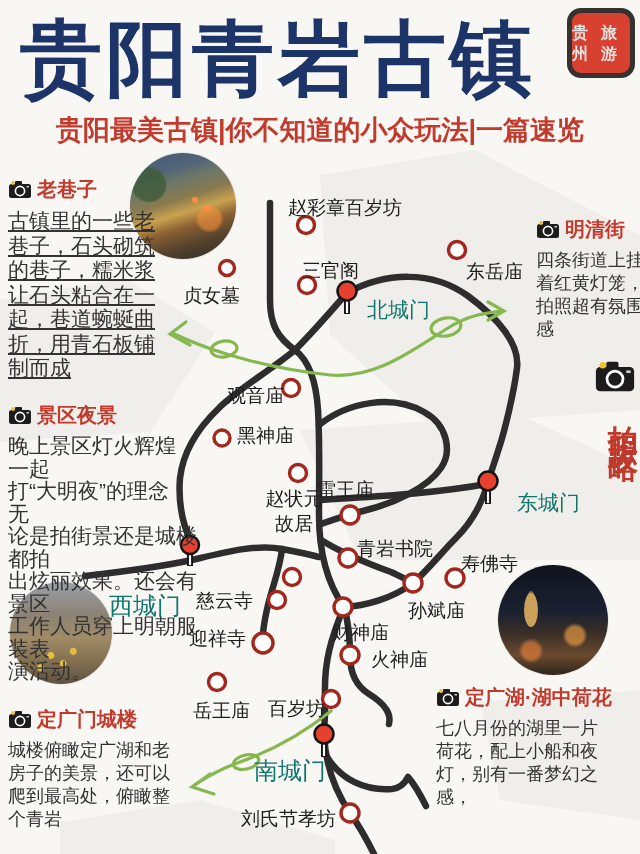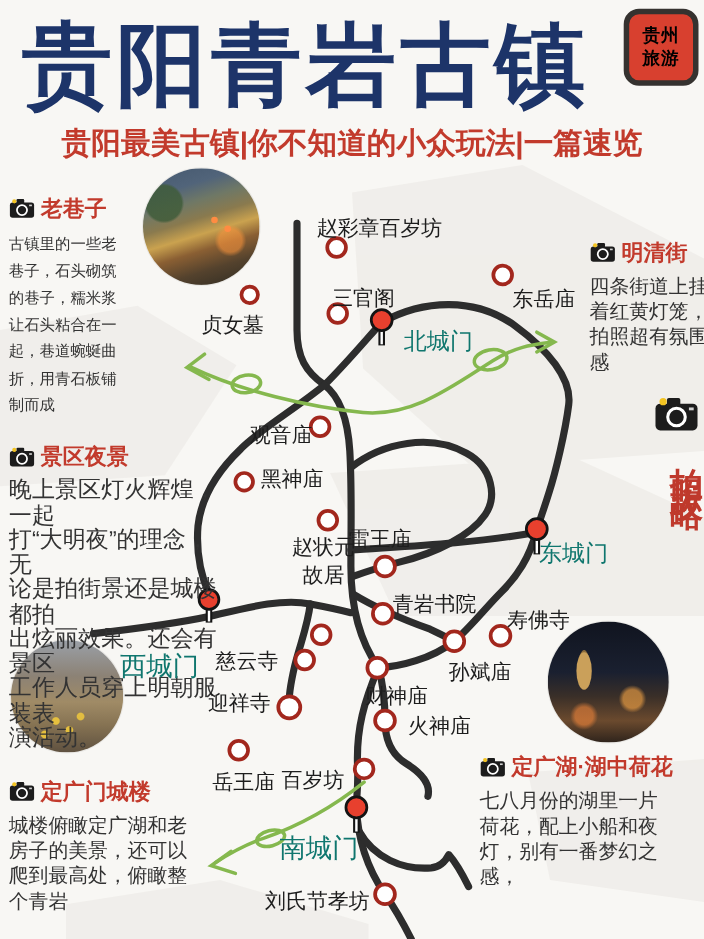--- a/index.html
+++ b/index.html
@@ -12,32 +12,32 @@
   
   .title{
     position:absolute;left:20px;top:10px;width:548px;
     font-family:"Liberation Serif","DejaVu Serif",serif;
     font-weight:900;font-size:82px;line-height:100px;letter-spacing:4px;
     color:#1d3469;white-space:nowrap;
   }
   .badge{
     position:absolute;left:567px;top:8px;width:58px;height:60px;
     background:#d8402f;border:5px solid #35322f;border-radius:14px;
-    display:flex;flex-direction:column;align-items:center;justify-content:center;
-    color:#000000;font-weight:bold;font-size:16px;line-height:21px;letter-spacing:1px;
+    display:flex;flex-direction:row;align-items:center;justify-content:center;
+    color:#e5e5e5;font-weight:bold;font-size:16px;line-height:21px;letter-spacing:1px;
   }
   .subtitle{
     position:absolute;left:0;top:112px;width:640px;text-align:center;
     font-weight:bold;font-size:27px;color:#c23a2c;letter-spacing:0px;white-space:nowrap;
   }
   
   .section{position:absolute;}
   .sec-head{display:flex;align-items:center;gap:5px;font-weight:bold;font-size:20px;color:#c23a2c;}
   .sec-body{margin-top:6px;font-size:18px;line-height:23px;color:#333;white-space:pre-line;}
-  .s1 .sec-body{font-size:14px;line-height:24.5px;}
+  .s1 .sec-body{font-size:21px;line-height:24.5px;text-decoration:underline;}
   
   .vertical-tag{
     position:absolute;left:602px;top:402px;
     writing-mode:vertical-rl;text-orientation:upright;
     font-weight:bold;font-size:30px;letter-spacing:9px;color:#bf392c;
   }
   .big-cam{position:absolute;left:594px;top:360px;}
   
   .lm{position:absolute;font-size:19px;color:#1d1d1d;white-space:nowrap;}
   .lm.wrap{white-space:normal;width:60px;text-align:center;line-height:25px;}
@@ -282,21 +282,21 @@
   <div class="lm wrap" style="left:264px;top:486px">赵状元故居</div>
   <div class="lm" style="left:317px;top:477px">雷王庙</div>
   <div class="lm" style="left:357px;top:536px">青岩书院</div>
   <div class="lm" style="left:461px;top:551px">寿佛寺</div>
   <div class="lm" style="left:408px;top:598px">孙斌庙</div>
   <div class="lm" style="left:196px;top:588px">慈云寺</div>
   <div class="lm" style="left:189px;top:626px">迎祥寺</div>
   <div class="lm" style="left:332px;top:620px">财神庙</div>
   <div class="lm" style="left:371px;top:647px">火神庙</div>
   <div class="lm" style="left:193px;top:698px">岳王庙</div>
-  <div class="lm" style="left:256px;top:696px">百岁坊</div>
+  <div class="lm" style="left:268px;top:696px">百岁坊</div>
   <div class="lm" style="left:241px;top:806px">刘氏节孝坊</div>
 
   <div class="gate" style="left:367px;top:296px">北城门</div>
-  <div class="gate" style="left:490px;top:489px">东城门</div>
+  <div class="gate" style="left:517px;top:489px">东城门</div>
   <div class="gate big" style="left:109px;top:590px">西城门</div>
   <div class="gate big" style="left:254px;top:755px">南城门</div>
 
 </div>
 
 </body></html>

